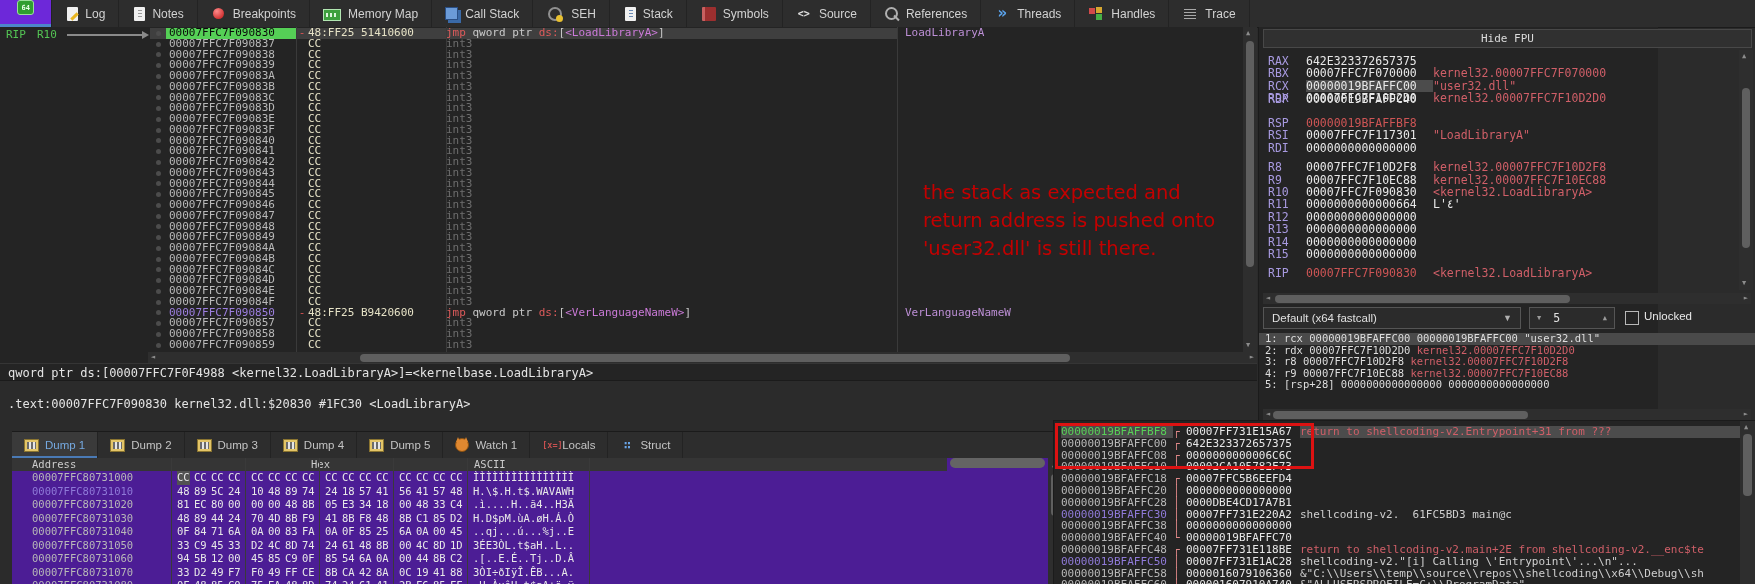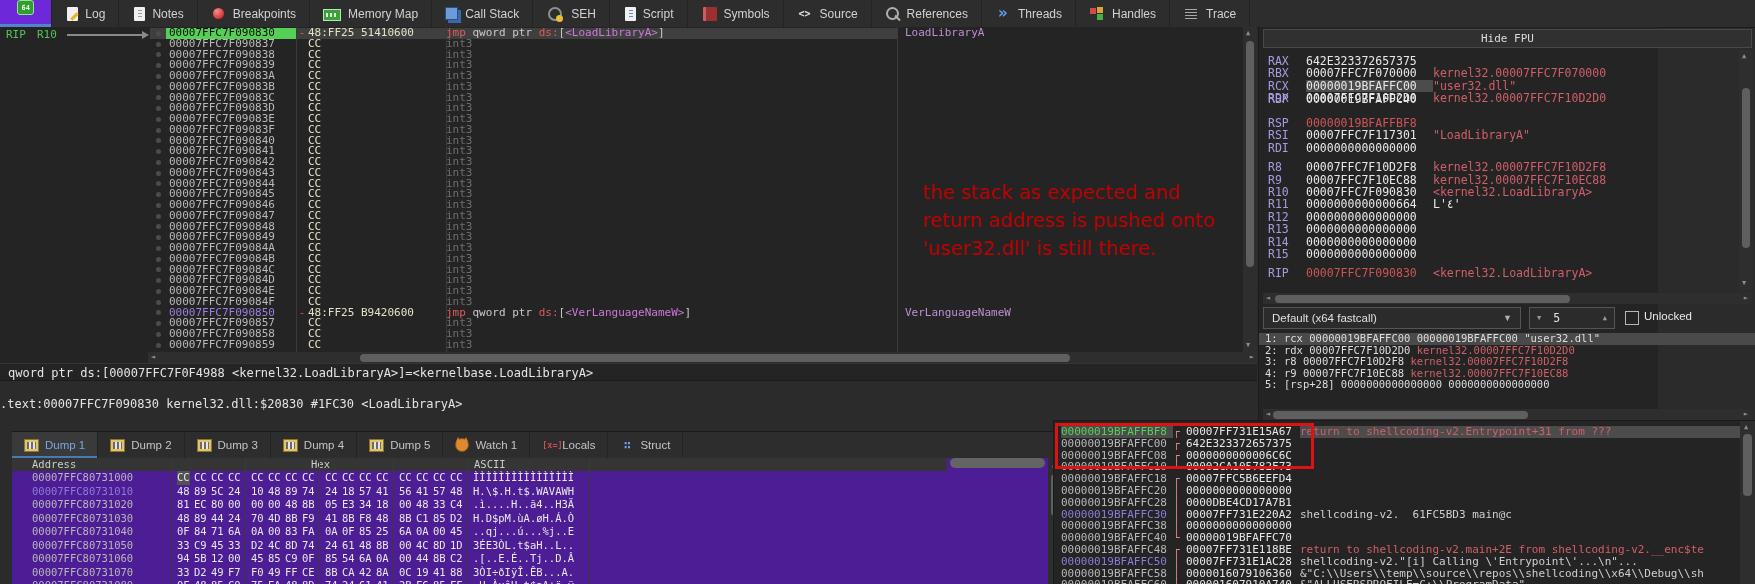--- a/index.html
+++ b/index.html
@@ -70,21 +70,21 @@
   #disasm-vscroll{position:absolute;left:1243px;top:0;width:14px;height:325px;background:#2e2e2e;}
   #disasm-vscroll .up{left:3px;top:3px;} #disasm-vscroll .down{left:3px;bottom:3px;}
   #disasm-vscroll .v{left:3px;top:14px;width:8px;height:226px;}
   #disasm-hscroll{position:absolute;left:148px;top:325px;width:1109px;height:11px;background:#2e2e2e;}
   #disasm-hscroll .left{left:3px;top:2px;} #disasm-hscroll .right{right:3px;top:2px;}
   #disasm-hscroll .h{left:212px;top:1.5px;width:710px;height:8px;}
 
   
   #info1{position:absolute;left:0;top:363px;width:1257px;height:18px;background:#242424;border-top:1px solid #353535;border-bottom:1px solid #1b1b1b;
         font-size:12px;line-height:18px;color:#e4e4e4;padding-left:8px;box-sizing:border-box;white-space:pre;}
-  #info2{position:absolute;left:0;top:395px;width:1050px;height:18px;font-size:12px;line-height:18px;color:#e4e4e4;white-space:pre;}
+  #info2{position:absolute;left:0;top:395px;width:1050px;height:18px;font-size:12px;line-height:18px;color:#e4e4e4;padding-left:8px;white-space:pre;}
 
   
   #regs-panel{position:absolute;left:1258px;top:27px;width:400px;height:393px;background:#242424;border-left:1px solid #1b1b1b;box-sizing:border-box;text-decoration:underline;}
   #hidefpu{position:absolute;left:4px;top:2px;width:487px;height:17px;background:#303030;border:1px solid #484848;
         display:flex;align-items:center;justify-content:center;font-size:11px;color:#dcdcdc;}
   .rrow{position:absolute;left:0;height:12.4px;line-height:12.4px;font-size:11.5px;display:flex;white-space:pre;}
   .rname{width:38px;padding-left:9px;flex:none;color:#a89ae0;box-sizing:content-box;}
   .rval{width:127px;flex:none;color:#e8e8e8;}
   .rval.red{color:#ce5555;} .rval.hl{background:#4c4c4c;}
   .rcmt{color:#e8e8e8;text-align:center;} .rcmt.red{color:#d05f68;}
@@ -193,21 +193,21 @@
       <div class="ttab">
         <div class="tico call-stack-icon"></div>
         <span class="tlbl">Call Stack</span>
       </div>
       <div class="ttab">
         <div class="tico seh-icon"></div>
         <span class="tlbl">SEH</span>
       </div>
       <div class="ttab">
         <div class="tico script-icon"></div>
-        <span class="tlbl">Script</span>
+        <span class="tlbl">Stack</span>
       </div>
       <div class="ttab">
         <div class="tico symbols-icon"></div>
         <span class="tlbl">Symbols</span>
       </div>
       <div class="ttab">
         <div class="tico source-icon"></div>
         <span class="tlbl">Source</span>
       </div>
       <div class="ttab">

